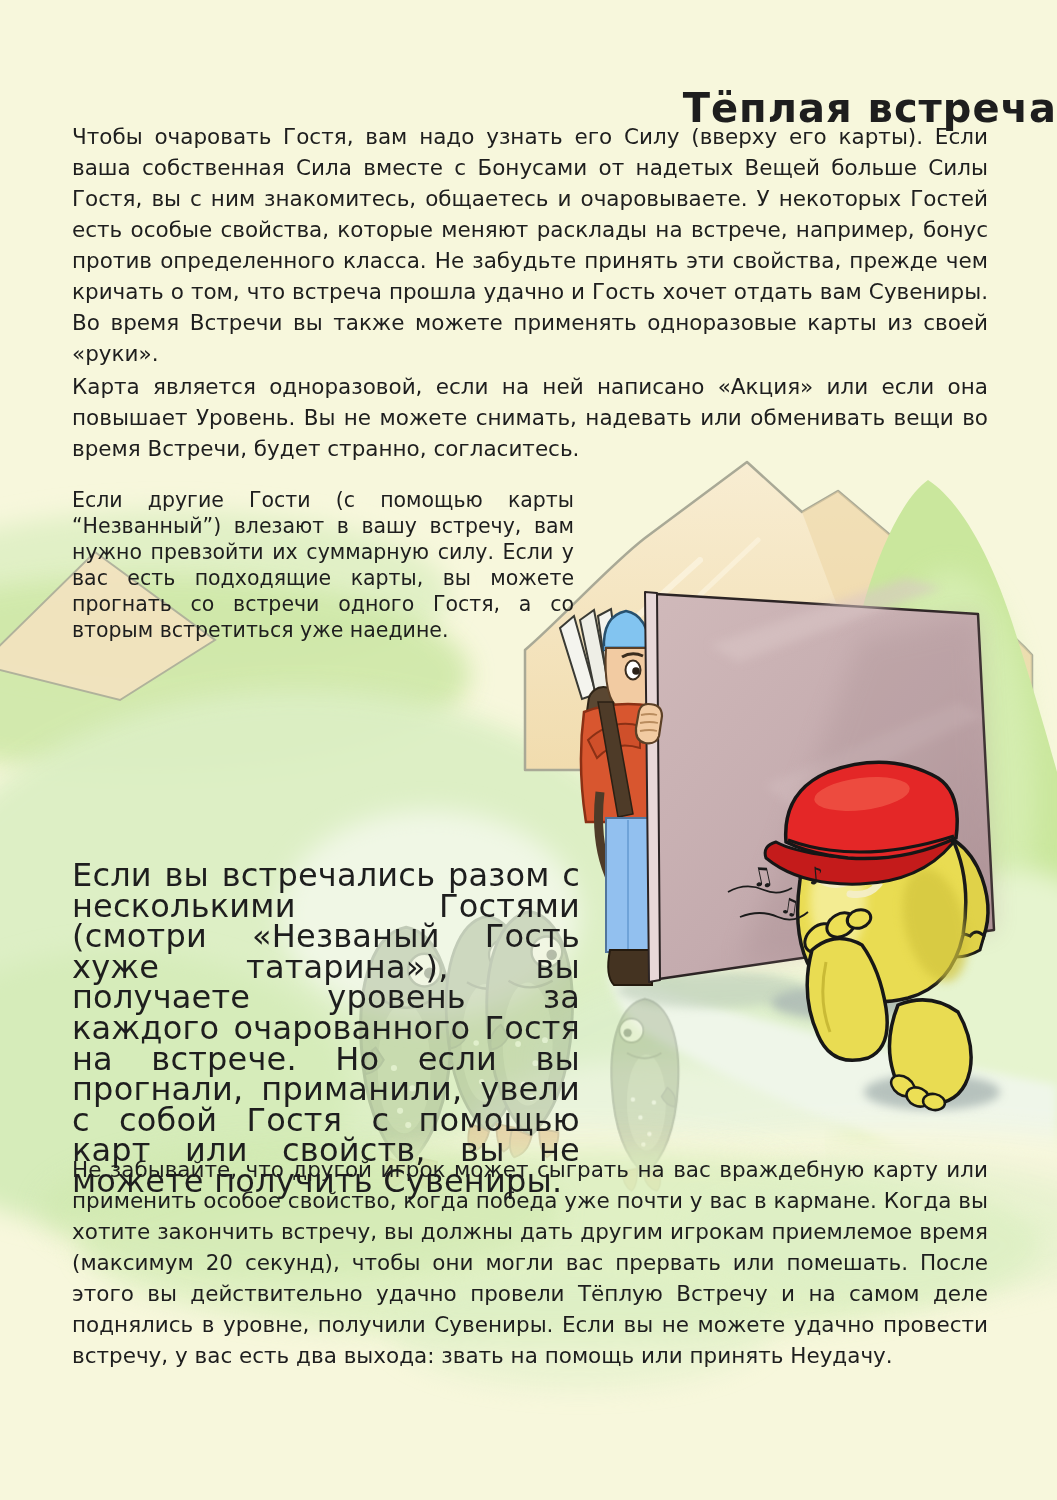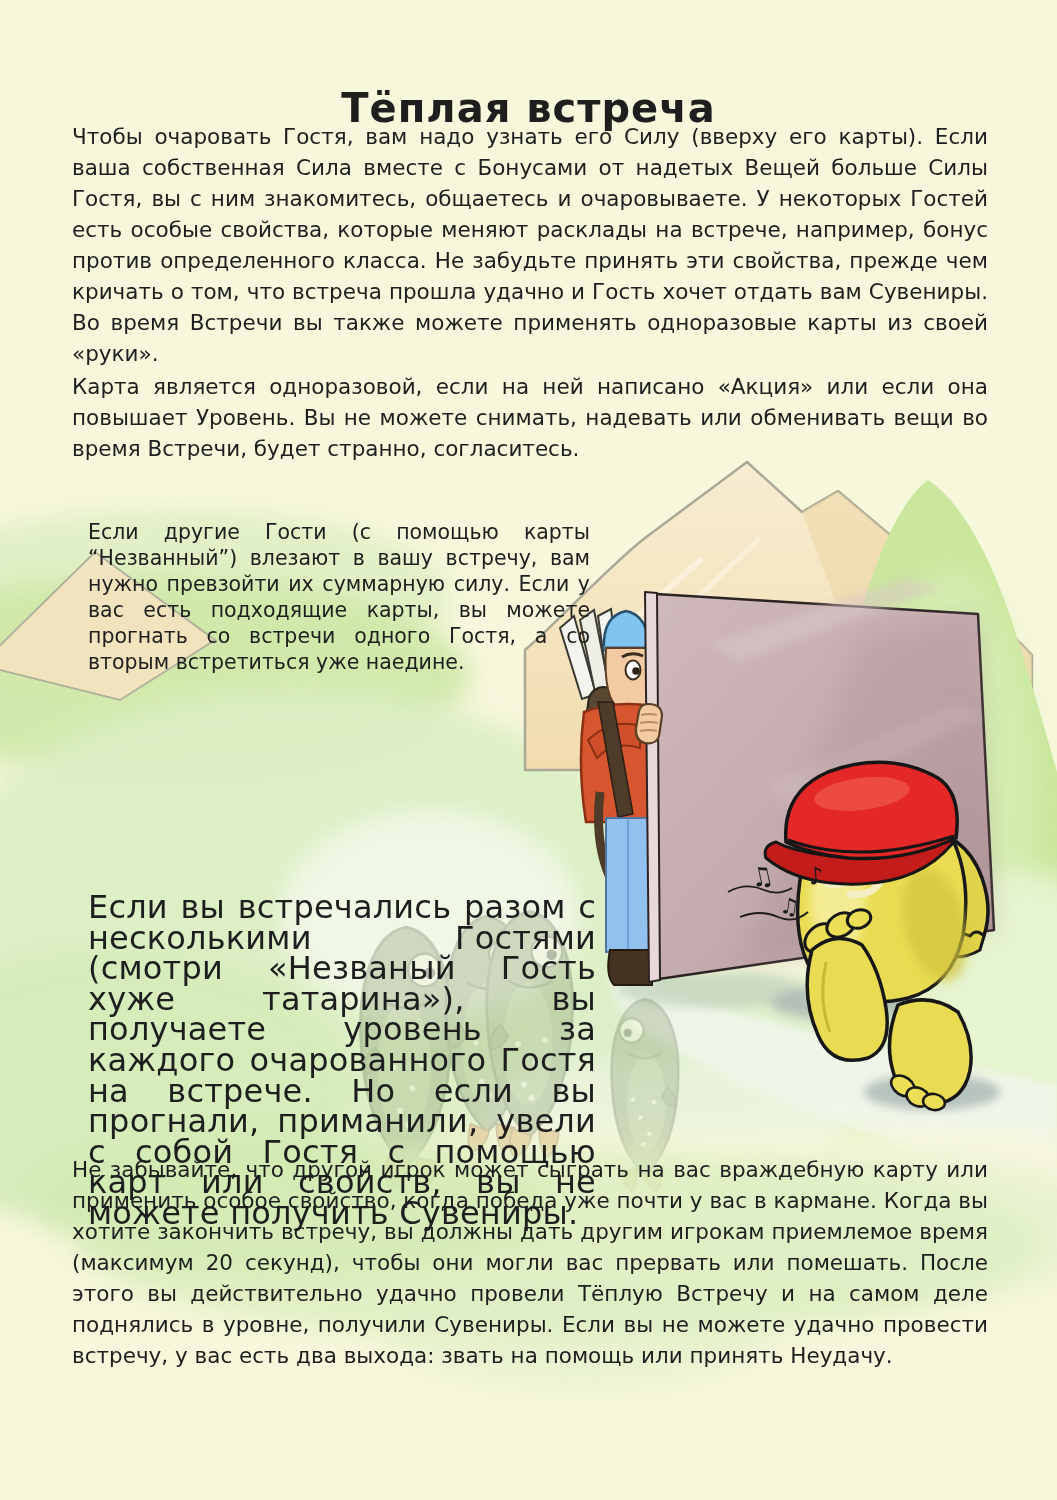--- a/index.html
+++ b/index.html
@@ -4,26 +4,26 @@
 <style>
   html,body{margin:0;padding:0;background:#e8e8d0;}
   .page{
     position:relative; width:1057px; height:1500px; margin:0 auto;
     background:#f7f7dc; overflow:hidden;
     font-family:"DejaVu Sans",sans-serif; color:#1e1e1e;
   }
   .art{position:absolute; left:0; top:0; z-index:1;}
   .text-layer{position:absolute; left:0; top:0; width:100%; height:100%; z-index:2;}
   .title{
-    position:absolute; top:58px; left:0; width:100%; text-align:center;
+    position:absolute; top:58px; left:0; width:100%; text-align:right;
     font-size:40px; font-weight:bold; letter-spacing:1px;
   }
   .para{position:absolute; text-align:justify; white-space:normal;}
   .p-full{left:72px; width:916px; font-size:21.5px; line-height:31px;}
-  .p-col{left:88px; width:502px; font-size:20.5px; line-height:26px;margin-top:32px;}
+  .p-col{left:72px; width:502px; font-size:20.5px; line-height:26px;}
   .p1{top:121px;}
   .p2{top:371px;}
   .p3{top:487px;}
   .p4{top:681px;}
   .p5{top:754px;}
   .p6{top:860px; width:508px; font-size:32px; line-height:30.6px; letter-spacing:0.2px;}
   .p7{top:1154px;}
 </style>
 </head>
 <body>

